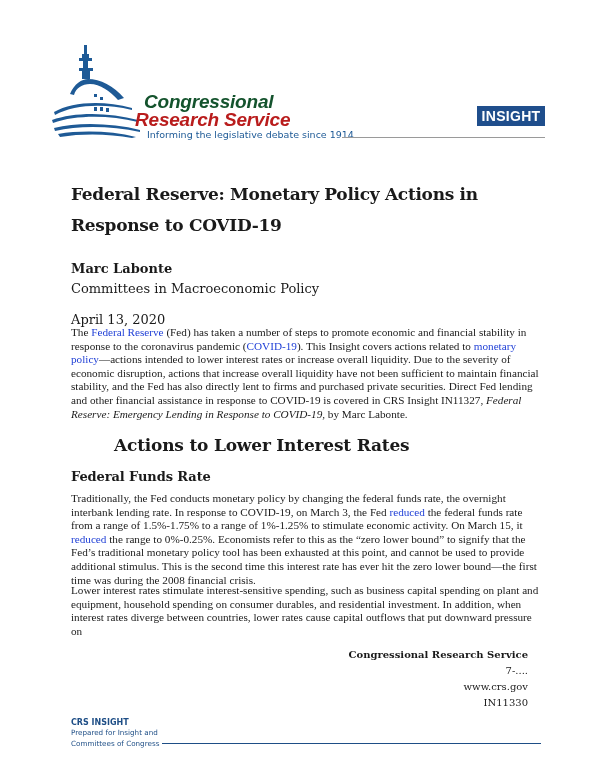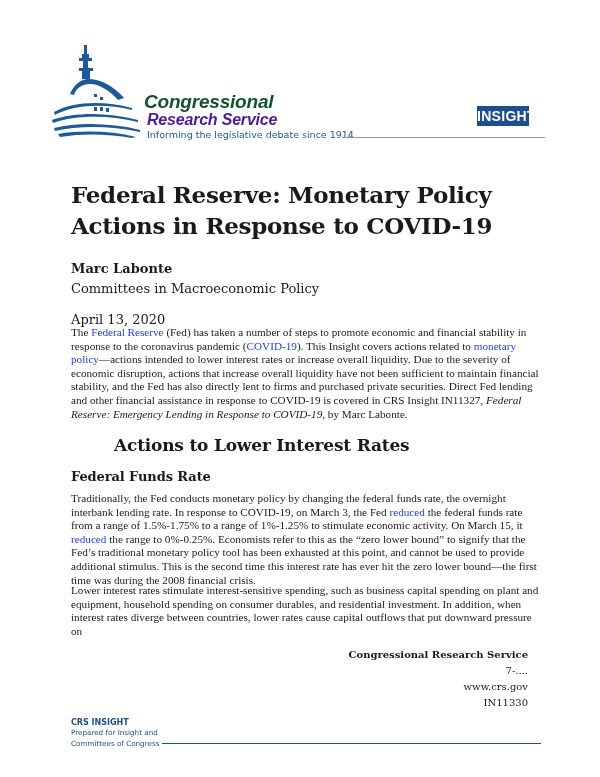--- a/index.html
+++ b/index.html
@@ -1,26 +1,26 @@
 <!DOCTYPE html>
 <html><head>
   <meta charset="utf-8">
   <style>
     html, body { margin: 0; padding: 0; background: #ffffff; }
     body { width: 600px; height: 777px; position: relative; overflow: hidden; font-family: "Liberation Serif", serif; color: #1a1a1a; }
     .abs { position: absolute; }
     
     .logo-svg { left: 52px; top: 42px; }
     .brand-1 { left: 144px; top: 92px; font-family: "Liberation Sans", sans-serif; font-weight: bold; font-style: italic; font-size: 19px; color: #14532d; letter-spacing: -0.2px; line-height: 20px; }
-    .brand-2 { left: 147px; top: 110px; font-family: "Liberation Sans", sans-serif; font-weight: bold; font-style: italic; font-size: 16px; color: #4c1d95; letter-spacing: -0.2px; line-height: 20px; }
+    .brand-2 { left: 135px; top: 110px; font-family: "Liberation Sans", sans-serif; font-weight: bold; font-style: italic; font-size: 19px; color: #b91c1c; letter-spacing: -0.2px; line-height: 20px; }
     .tagline { left: 147px; top: 129px; font-family: "DejaVu Sans", sans-serif; font-size: 9.5px; color: #1e5a96; line-height: 11px; white-space: nowrap; }
     .header-rule { left: 342px; top: 137px; width: 203px; height: 1px; background: #9a9a9a; }
-    .insight-badge { left: 477px; top: 106px; width: 52px; height: 20px; background: #1f4e8c; color: #ffffff; font-family: "Liberation Sans", sans-serif; font-weight: bold; font-size: 14px; line-height: 20px; text-align: center; letter-spacing: 0.3px; }
+    .insight-badge { left: 477px; top: 106px; width: 68px; height: 20px; background: #1f4e8c; color: #ffffff; font-family: "Liberation Sans", sans-serif; font-weight: bold; font-size: 14px; line-height: 20px; text-align: center; letter-spacing: 0.3px; }
     
-    .doc-title { left: 71px; top: 179px; width: 470px; font-family: "DejaVu Serif", serif; font-weight: bold; font-size: 23px; line-height: 31px; color: #1a1a1a; letter-spacing: -0.3px; }
+    .doc-title { left: 71px; top: 179px; width: 470px; font-family: "DejaVu Serif", serif; font-weight: bold; font-size: 17px; line-height: 31px; color: #1a1a1a; letter-spacing: -0.3px; }
     .author { left: 71px; top: 260px; font-family: "DejaVu Serif", serif; font-weight: bold; font-size: 13px; line-height: 18px; }
     .author-role { left: 71px; top: 280px; font-family: "DejaVu Serif", serif; font-size: 13px; line-height: 18px; }
     .date { left: 71px; top: 311px; font-family: "DejaVu Serif", serif; font-size: 13px; line-height: 18px; }
     
     .para { left: 71px; width: 472px; font-family: "Liberation Serif", serif; font-size: 11.2px; line-height: 13.6px; color: #1a1a1a; }
     .link { color: #1f3fd6; }
     .h2 { left: 81px; top: 433px; font-family: "DejaVu Serif", serif; font-weight: bold; font-size: 17px; line-height: 24px; letter-spacing: -0.2px; margin-left: 33px; }
     .h3 { left: 71px; top: 468px; font-family: "DejaVu Serif", serif; font-weight: bold; font-size: 13px; line-height: 18px; letter-spacing: -0.1px; }
     
     .foot-right { right: 72px; text-align: center; font-family: "DejaVu Serif", serif; font-size: 10px; line-height: 14px; }

